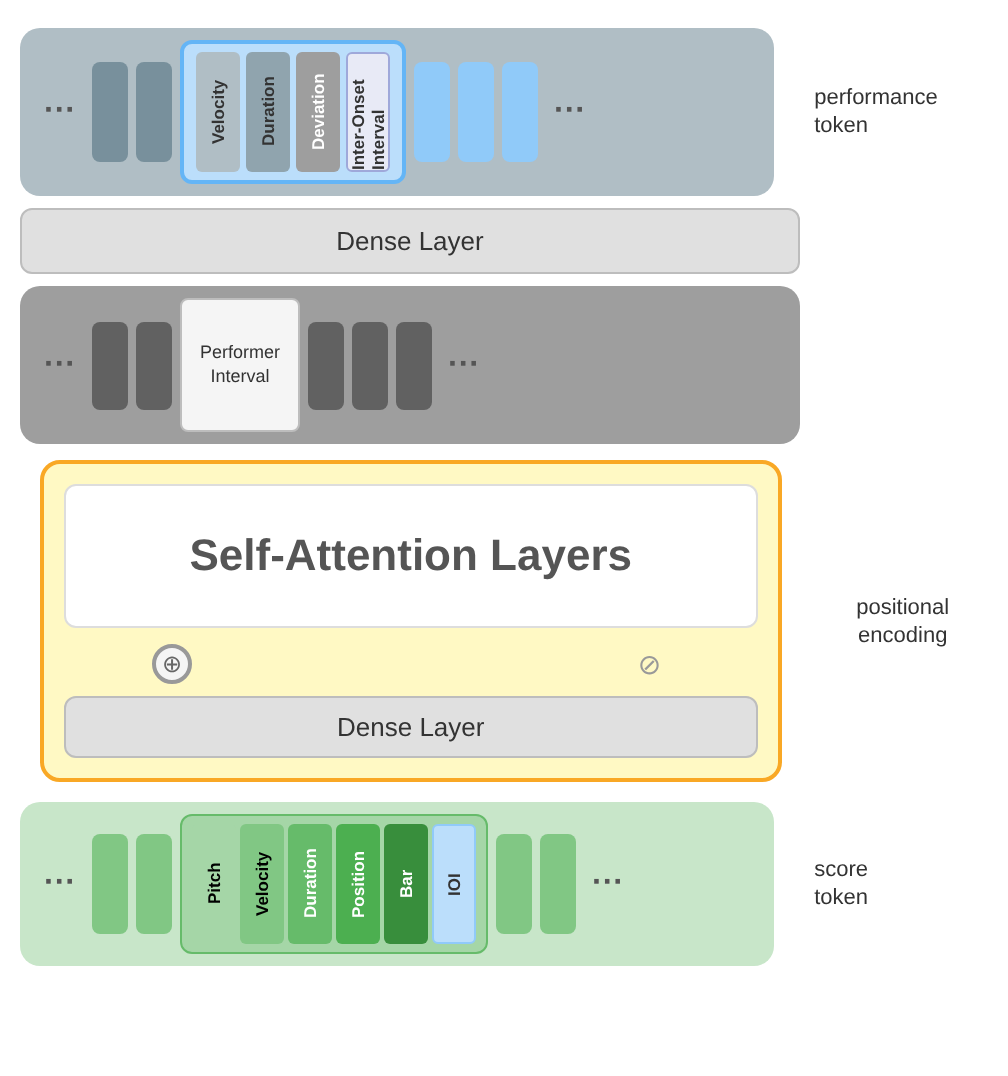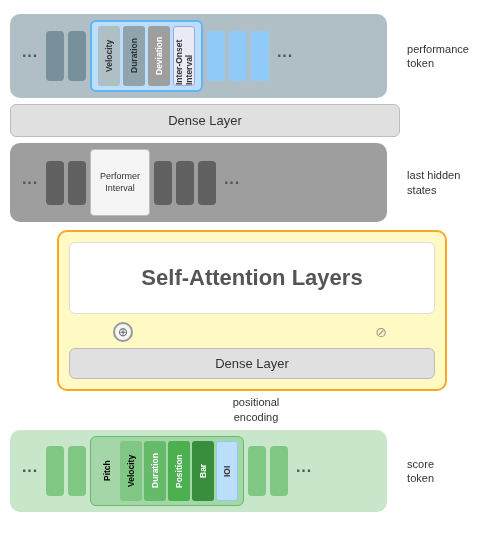--- a/index.html
+++ b/index.html
@@ -293,24 +293,23 @@
       <div class="token-dark"></div>
       <div class="performer-identity-box">
         <span>Performer</span><br>
         <span>Interval</span>
       </div>
       <div class="token-dark"></div>
       <div class="token-dark"></div>
       <div class="token-dark"></div>
       <span class="dots-label">···</span>
     </div>
-    <div class="row-label">last hidden<br>states</div>
-  </div>
-
-  <div style="display:flex; align-items:center; margin: 4px 10px; flex-direction: column;">
+  </div>
+
+  <div style="display:flex; align-items:center; margin: 4px 10px;">
     <div class="yellow-outer">
       <div class="self-attention-box">
         <span>Self-Attention Layers</span>
       </div>
 
       <div class="positional-row">
         <div style="width:40px;"></div>
         <div class="circle-icon">⊕</div>
         <div style="flex:1;"></div>
         <div class="slash-icon">⊘</div>

